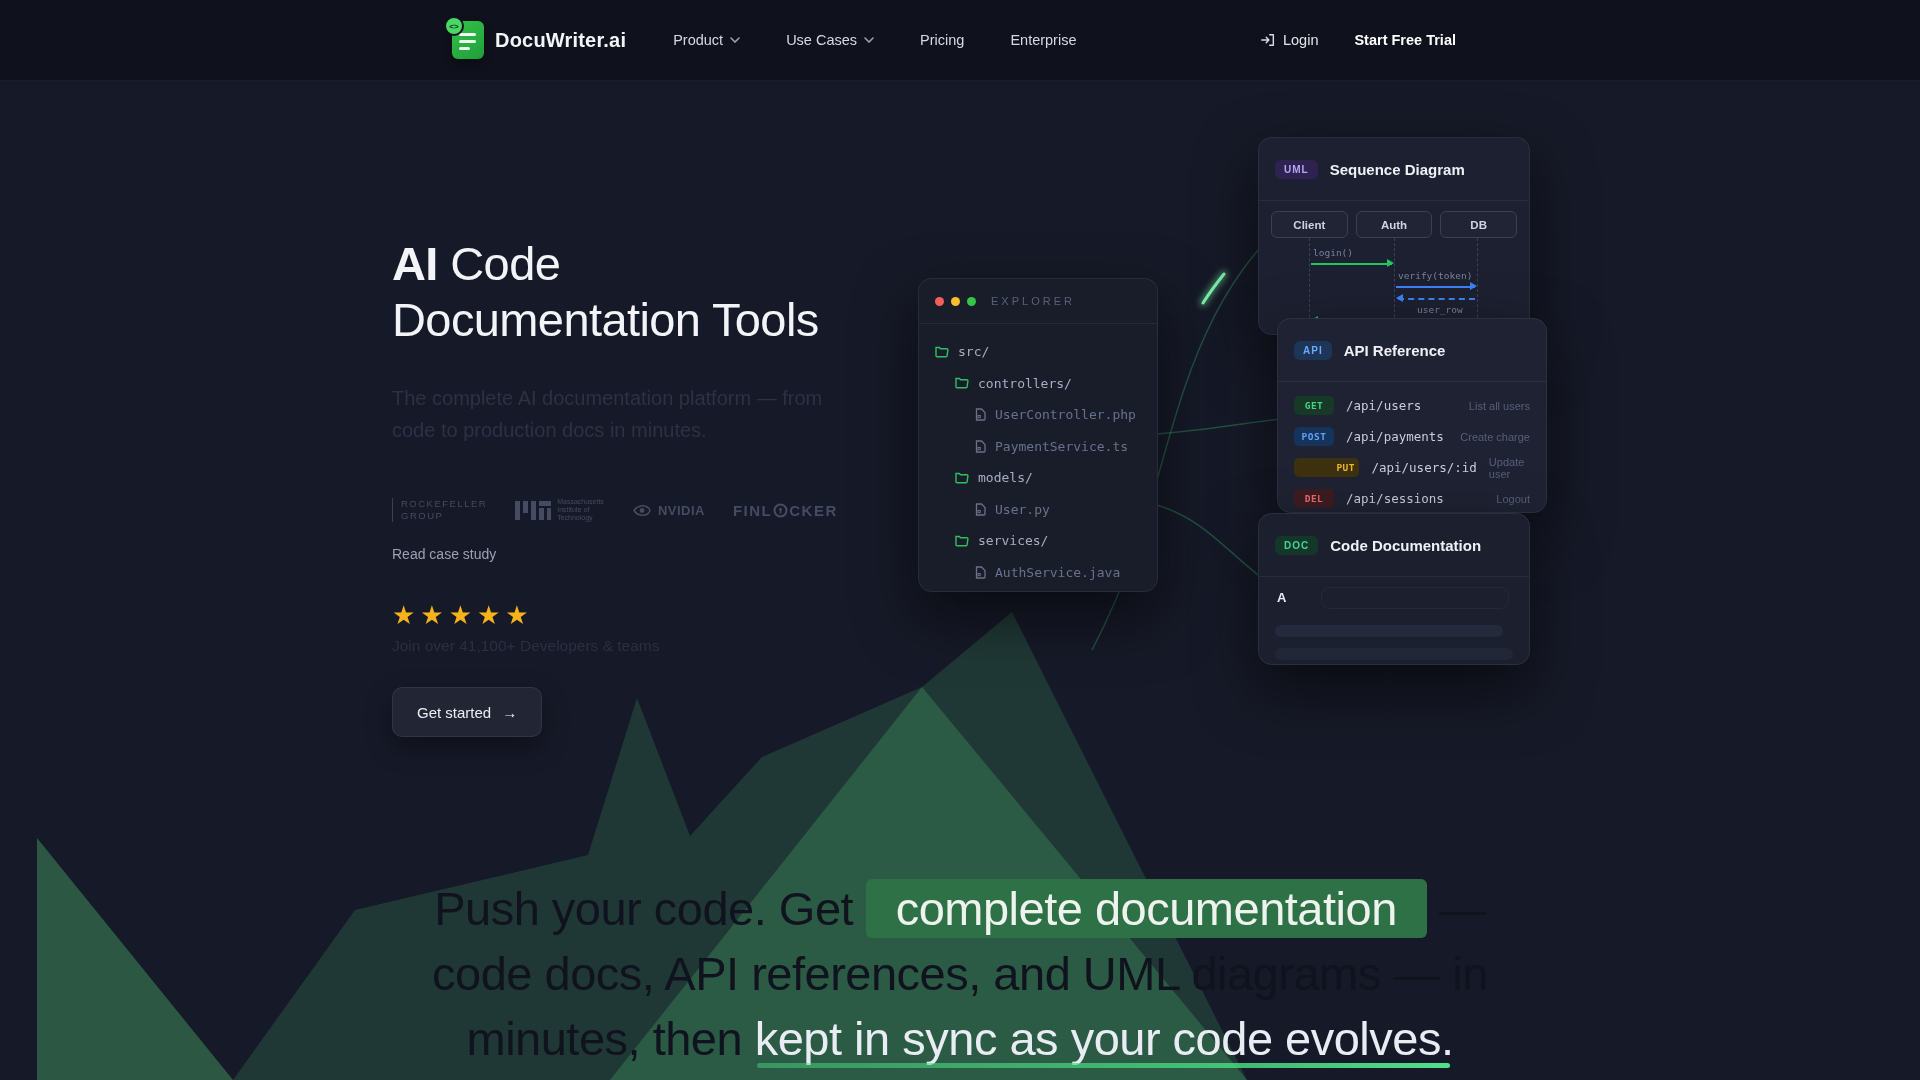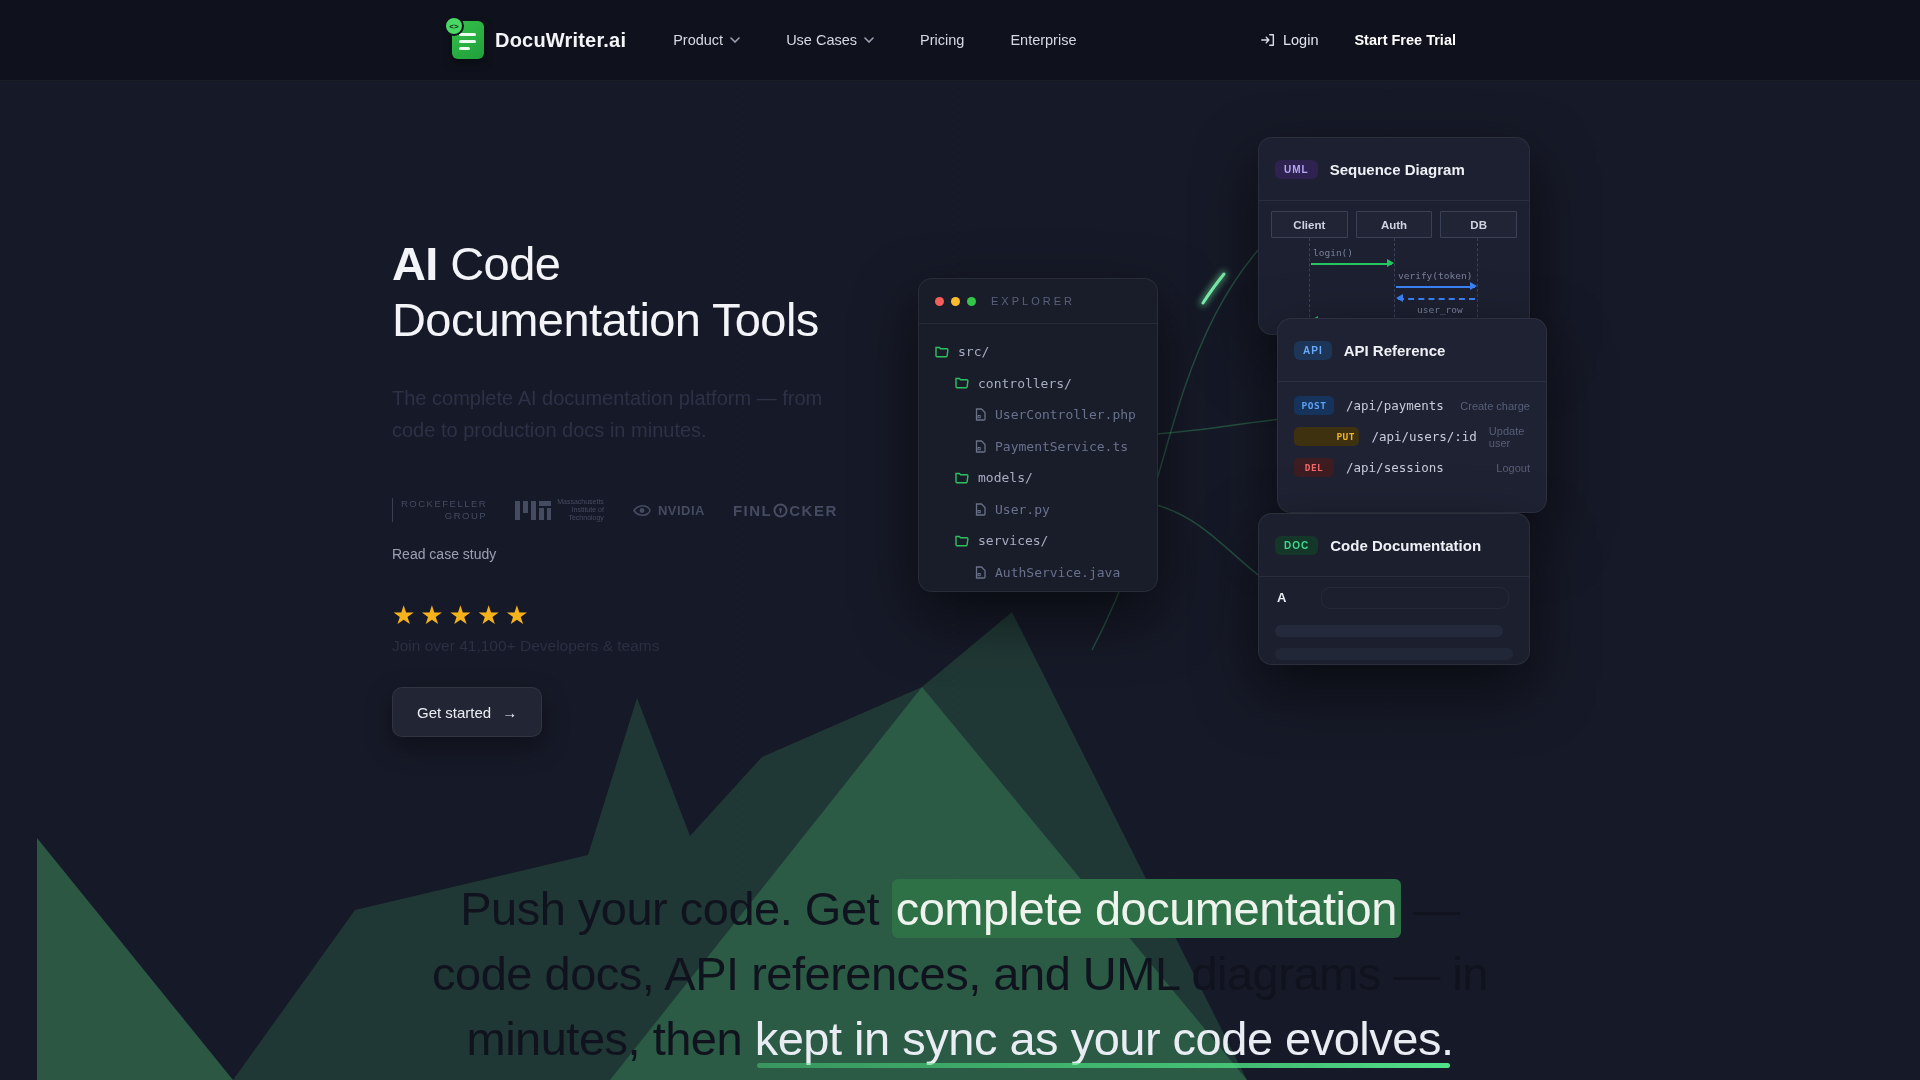--- a/index.html
+++ b/index.html
@@ -27,21 +27,21 @@
   .nav-right{margin-left:auto;display:flex;align-items:center;gap:36px;}
   .login{display:flex;align-items:center;gap:7px;font-size:14.5px;color:#e2e4ec;cursor:pointer;}
   .cta-trial{font-size:14.5px;font-weight:700;color:#ffffff;cursor:pointer;}
   .chev{width:10px;height:6px}
 
   
   .hero{position:absolute;left:392px;top:236px;width:470px;z-index:2;}
   .hero h1{margin:0;font-size:47px;line-height:56px;font-weight:400;color:#f3f4f8;letter-spacing:-.6px;}
   .hero h1 b{font-weight:800;}
   .hero-sub{margin-top:34px;width:434px;font-size:20px;line-height:32px;color:#2c3145;}
-  .logos{margin-top:52px;display:flex;align-items:center;gap:28px;color:#454b60;text-align:right;}
+  .logos{margin-top:52px;display:flex;align-items:center;gap:28px;color:#454b60;}
   .lg-rock{display:flex;align-items:center;gap:7px;border-left:1.5px solid #3a4053;padding-left:8px;}
   .lg-rock div{font-size:9.5px;letter-spacing:1.5px;line-height:12px;}
   .lg-mit{display:flex;align-items:center;gap:6px;}
   .mit-text{font-size:7px;line-height:8px;color:#454b60;}
   .lg-nv{display:flex;align-items:center;gap:4px;}
   .nv-name{font-size:13px;font-weight:800;letter-spacing:.5px;}
   .lg-fin{display:flex;align-items:center;font-size:15px;font-weight:800;letter-spacing:1.5px;}
   .case-link{margin-top:24px;font-size:14px;color:#9ba1b3;cursor:pointer;}
   .stars{margin-top:40px;display:flex;gap:5px;font-size:26px;line-height:26px;color:#f6b21b;}
   .join{margin-top:9px;font-size:15.5px;color:#2a2f42;}
@@ -70,21 +70,21 @@
   .exp-title{margin-left:8px;font-size:11px;letter-spacing:3px;color:#596078;}
   .tree{padding:12px 16px;font-family:"DejaVu Sans Mono",monospace;font-size:13px;}
   .trow{display:flex;align-items:center;gap:9px;height:31.5px;}
   .trow.folder span{color:#a7aec2;}
   .trow.file span{color:#69718c;}
   .ind1{margin-left:20px}.ind2{margin-left:40px}
 
   
   .seq{left:1258px;top:137px;width:270px;height:196px;z-index:3;background:#1c2030;overflow:hidden;}
   .parts{display:flex;gap:8px;margin:10px 12px 0;}
-  .pbox{flex:1;height:25px;background:#202434;border:1px solid #3a4055;border-radius:1px;
+  .pbox{flex:1;height:25px;background:#202434;border:1px solid #3a4055;border-radius:6px;
         display:flex;align-items:center;justify-content:center;font-size:11.5px;font-weight:600;color:#cfd3e0;}
   .diagram{position:relative;height:115px;font-family:"DejaVu Sans Mono",monospace;}
   .lifeline{position:absolute;top:0;bottom:0;width:0;border-left:1px dashed #3a4157;}
   .msg-label{position:absolute;font-size:9.5px;color:#79819a;white-space:nowrap;}
   .arrow{position:absolute;height:0;}
   .arr-solid-g{border-top:2px solid #22c55e;}
   .arr-solid-b{border-top:2px solid #3b82f6;}
   .arr-dash-g{border-top:2px dashed #22c55e;}
   .arr-dash-b{border-top:2px dashed #3b82f6;}
   .head-r::after{content:'';position:absolute;right:-2px;top:-6px;border-left:7px solid currentColor;
@@ -112,21 +112,21 @@
   .typing{position:absolute;left:18px;top:13px;font-size:13px;font-weight:800;color:#e9ecf3;}
   .ghost{position:absolute;left:62px;top:10px;width:186px;height:20px;border:1px solid rgba(255,255,255,0.045);
          border-radius:9px;}
   .skel{position:absolute;left:16px;height:12px;border-radius:6px;background:#242a3c;}
   .skel.s1{top:48px;width:228px;}
   .skel.s2{top:71px;width:238px;background:#212737;}
 
   
   .headline{position:absolute;left:0;top:876px;width:100%;text-align:center;z-index:1;
             font-size:47px;line-height:65px;font-weight:500;letter-spacing:-.5px;color:#10131e;}
-  .hl-mark{background:#2e7147;color:#eef3ee;padding:3px 4px;border-radius:6px;}
+  .hl-mark{background:#2e7147;color:#eef3ee;padding:3px 30px;border-radius:6px;}
   .hl-under{position:relative;color:#e9edf3;}
   .hl-under::after{content:'';position:absolute;left:2px;right:4px;bottom:-3px;height:5px;border-radius:3px;
             background:linear-gradient(90deg,rgba(74,222,128,.45),rgba(74,222,128,.75) 60%,#52e08a);}
 </style>
 </head>
 <body>
 
 <div class="page">
 
   <svg class="bg" viewBox="0 0 1920 1080">
@@ -354,20 +354,25 @@
     </div>
   </div>
 
   <div class="card api">
     <div class="card-head">
       <span class="badge badge-api">API</span>
       <span class="card-title">API Reference</span>
     </div>
     <div class="api-rows">
       <div class="api-row">
+        <span class="m-badge m-get">GET</span>
+        <span class="api-path">/api/users</span>
+        <span class="api-desc">List all users</span>
+      </div>
+      <div class="api-row">
         <span class="m-badge m-post">POST</span>
         <span class="api-path">/api/payments</span>
         <span class="api-desc">Create charge</span>
       </div>
       <div class="api-row">
         <span class="m-badge m-put">PUT</span>
         <span class="api-path">/api/users/:id</span>
         <span class="api-desc">Update user</span>
       </div>
       <div class="api-row">

